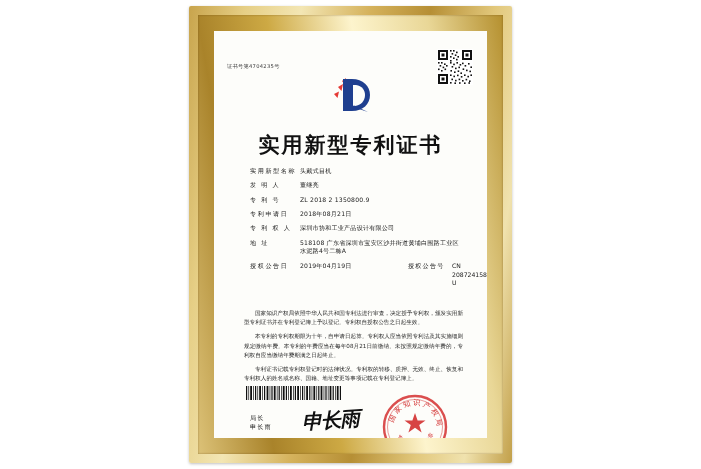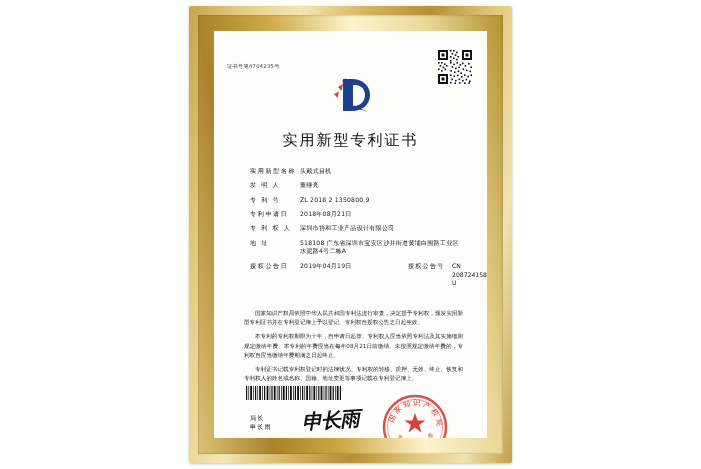--- a/index.html
+++ b/index.html
@@ -101,22 +101,22 @@
   .emblem svg { display: block; }
 
   
   .cert-title {
     position: absolute;
     left: 0;
     right: 0;
     top: 90px;
     text-align: center;
     font-family: "DejaVu Sans", sans-serif;
-    font-weight: normal;
-    font-size: 15px;
+    font-weight: bold;
+    font-size: 21px;
     letter-spacing: 2px;
     color: #111111;
   }
 
   
   .fields {
     position: absolute;
     left: 26px;
     right: 14px;
     top: 126px;

